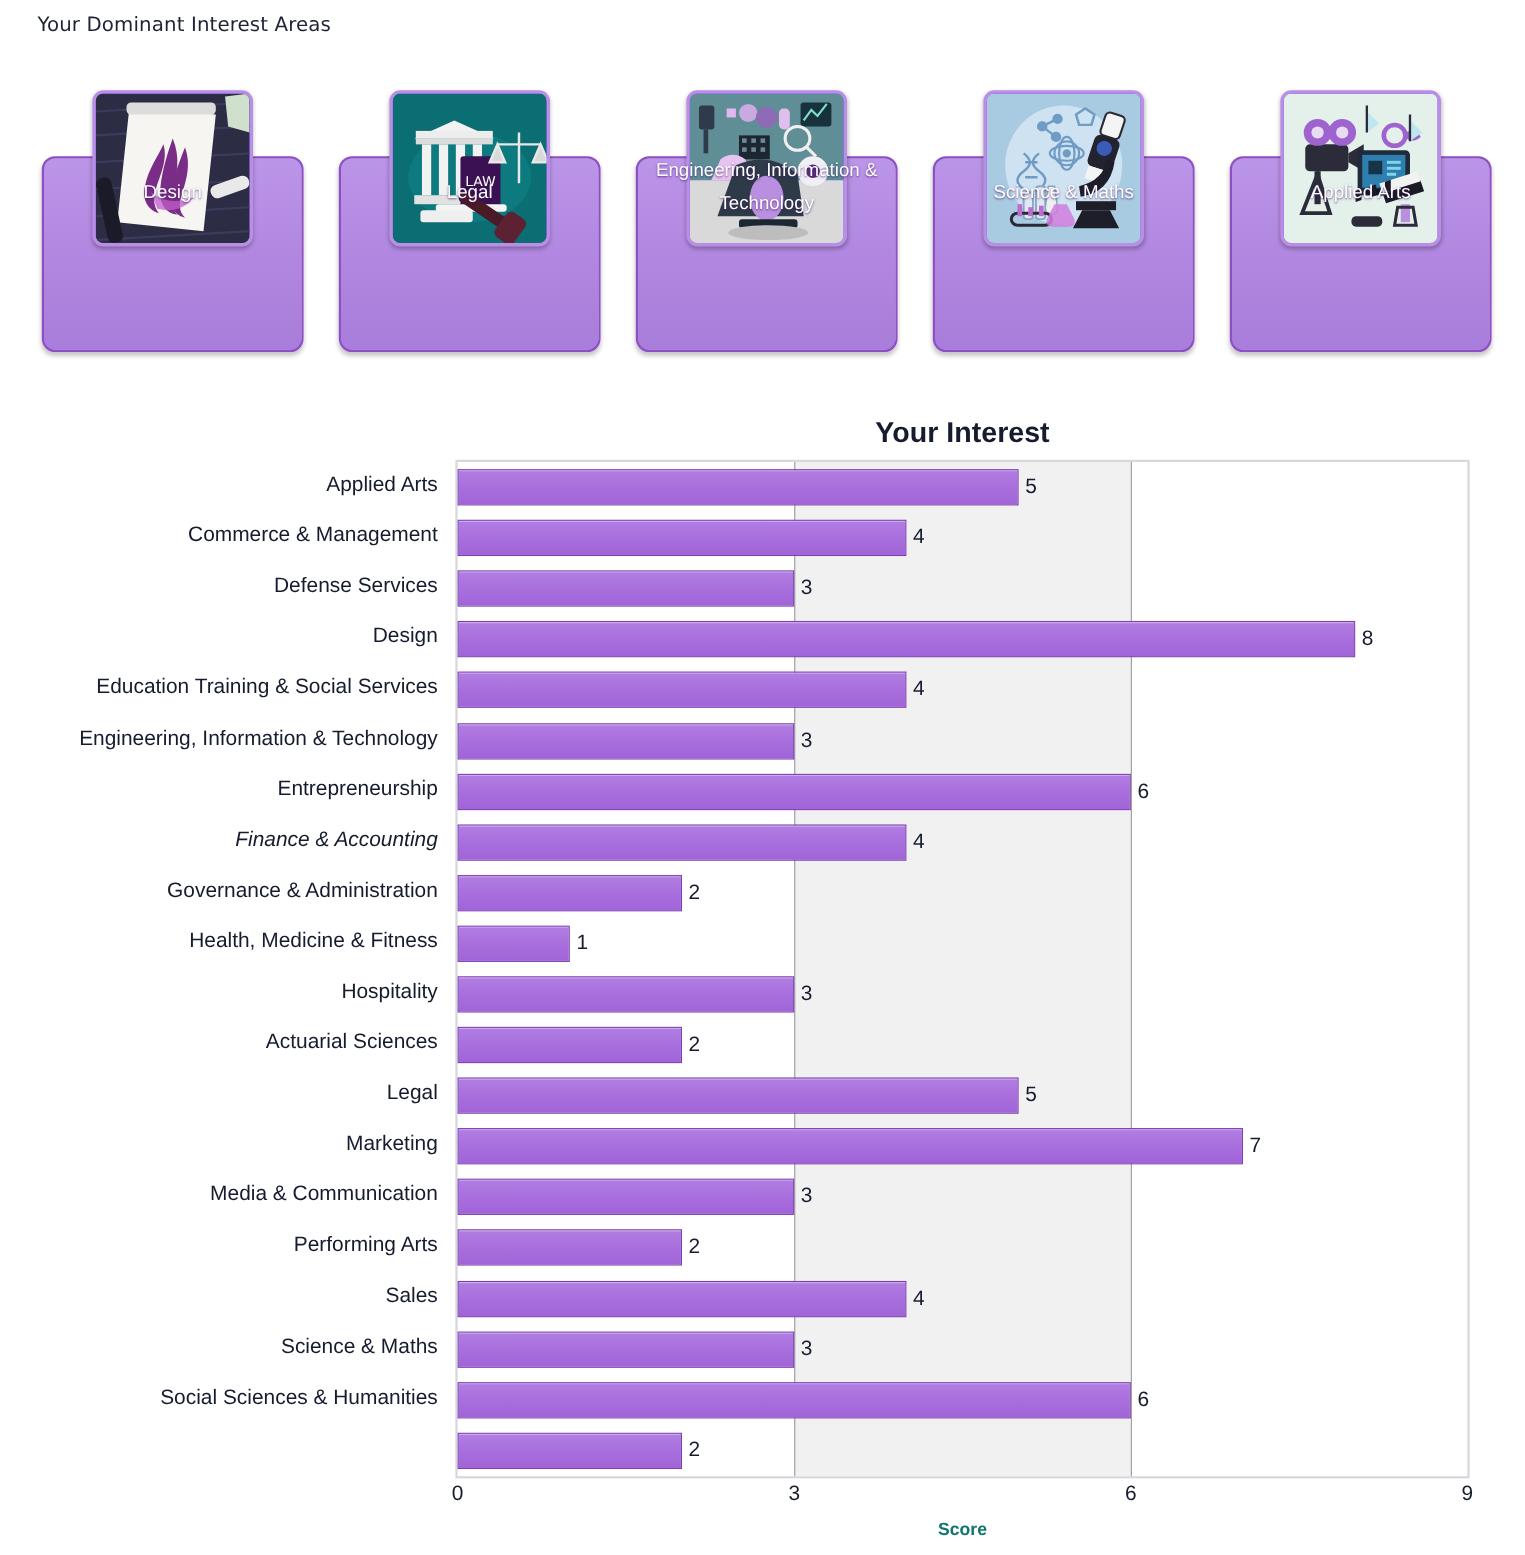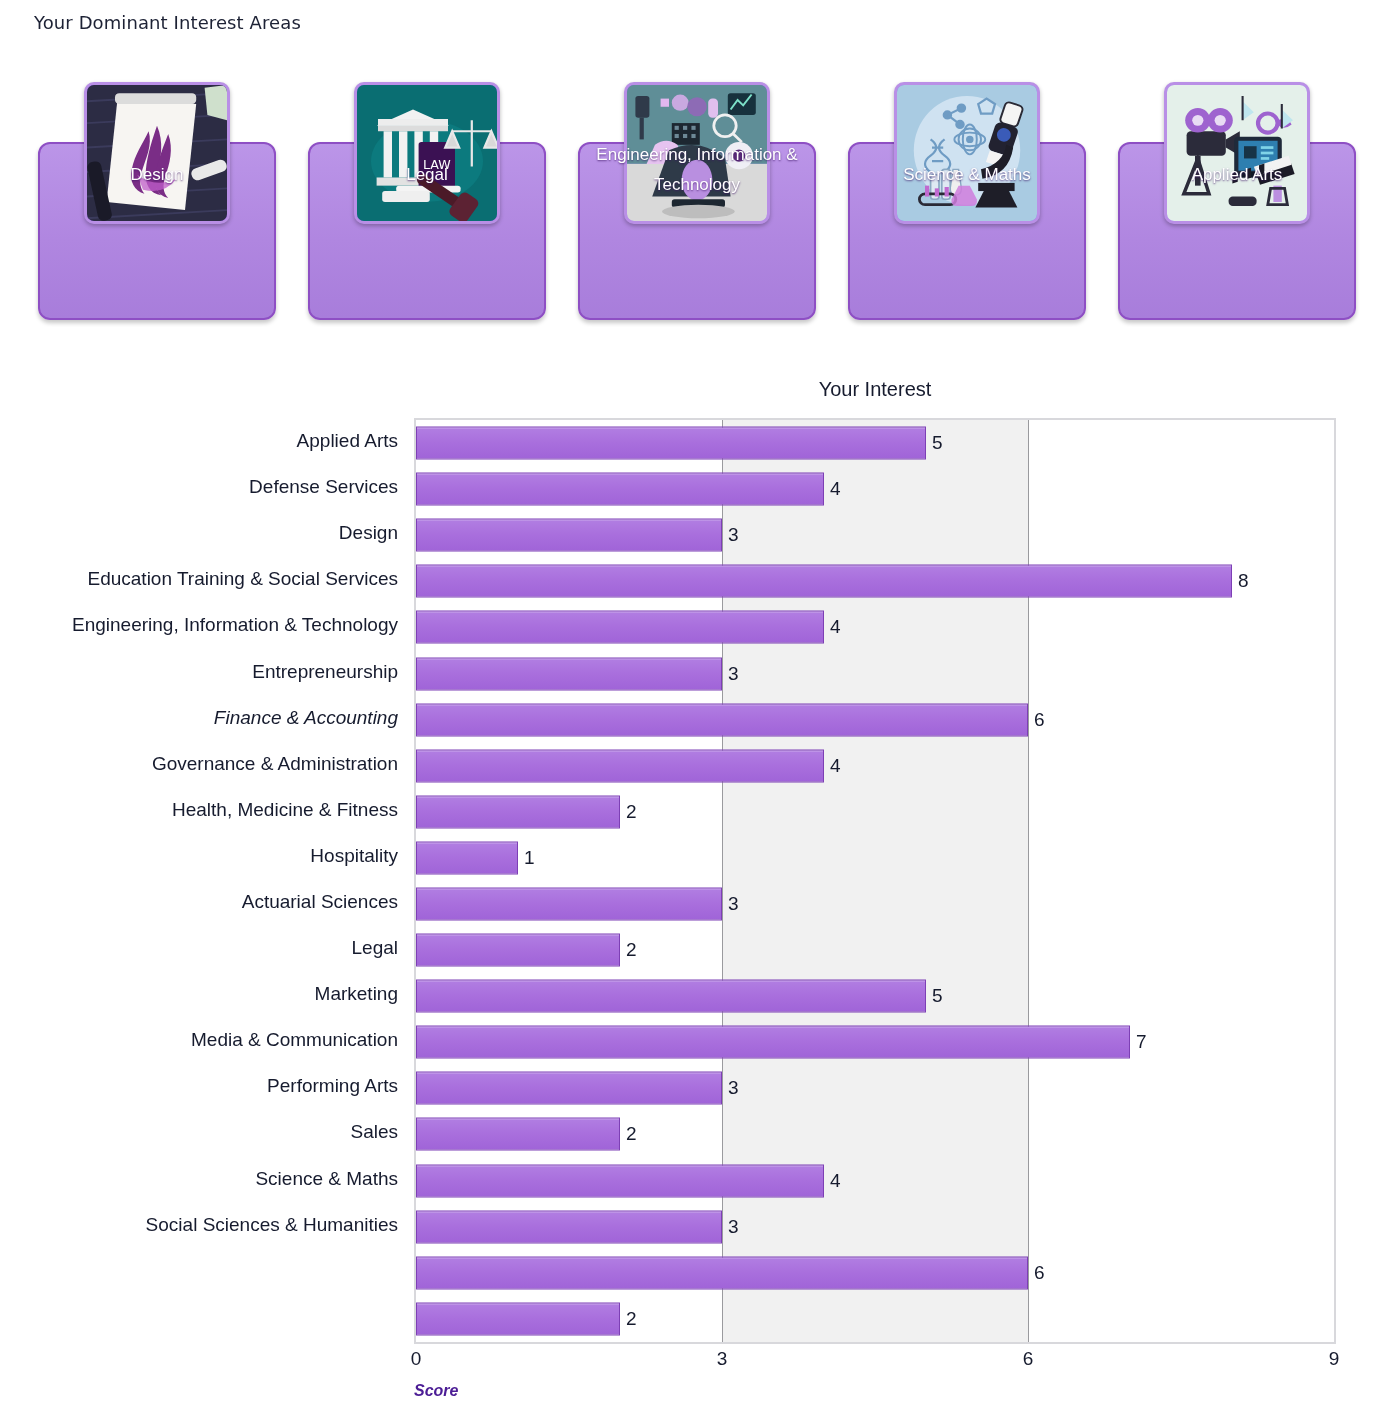--- a/index.html
+++ b/index.html
@@ -40,21 +40,21 @@
     width: 146px; height: 142px; border-radius: 10px;
     border: 3px solid #b98fe6;
     box-shadow: 0 2px 4px rgba(0,0,0,.28);
     overflow: hidden; background:#8b5cf6;
   }
   .card-thumb svg { display:block; width:100%; height:100%; }
 
   
   .chart-title {
     position: absolute; left: 414px; width: 922px; top: 378px;
-    text-align: center; font-size: 20px; font-weight: normal; color: #161b2e;
+    text-align: center; font-size: 26px; font-weight: bold; color: #161b2e;
     font-family: "Liberation Sans", sans-serif;
   }
   .plot {
     position: absolute; left: 414px; top: 418px; width: 922px; height: 926px;
     border: 2px solid #d8d8dc; background: #ffffff;
   }
   .band {
     position: absolute; top: 0; bottom: 0;
     left: 307px; width: 307px;
     background: #f1f1f1;
@@ -86,23 +86,22 @@
     font-family: "Liberation Sans", sans-serif; white-space: nowrap;
   }
 
   .xticks { position: absolute; left: 414px; top: 1348px; width: 922px; height: 30px; }
   .xtick {
     position: absolute; top: 0; font-size: 19px; color: #161b2e;
     transform: translateX(-50%); font-family: "Liberation Sans", sans-serif;
   }
   .xaxis-label {
     position: absolute; left: 414px; width: 922px; top: 1382px;
-    text-align: left; font-size: 16px; font-weight: bold; color: #4c1d95;
+    text-align: center; font-size: 16px; font-weight: bold; color: #0f766e;
     font-family: "Liberation Sans", sans-serif;
-    font-style: italic;
   }
 </style>
 </head>
 <body>
 
 <div id="root">
 
   <div class="page-title">Your Dominant Interest Areas</div>
 
   <div class="cards-row">
@@ -307,20 +306,21 @@
         </svg>
       </div>
       <div class="card-label">Applied Arts</div>
     </div>
   </div>
 
   <div class="chart-title">Your Interest</div>
 
   <div class="ylabels">
       <div class="ylabel" style="height: 46.1px;">Applied Arts</div>
+      <div class="ylabel" style="height: 46.1px;">Commerce &amp; Management</div>
       <div class="ylabel" style="height: 46.1px;">Defense Services</div>
       <div class="ylabel" style="height: 46.1px;">Design</div>
       <div class="ylabel" style="height: 46.1px; margin-left: 32px;">Education Training &amp; Social Services</div>
       <div class="ylabel" style="height: 46.1px;">Engineering, Information &amp; Technology</div>
       <div class="ylabel" style="height: 46.1px;">Entrepreneurship</div>
       <div class="ylabel" style="height: 46.1px; font-style: italic;">Finance &amp; Accounting</div>
       <div class="ylabel" style="height: 46.1px;">Governance &amp; Administration</div>
       <div class="ylabel" style="height: 46.1px;">Health, Medicine &amp; Fitness</div>
       <div class="ylabel" style="height: 46.1px;">Hospitality</div>
       <div class="ylabel" style="height: 46.1px;">Actuarial Sciences</div>

